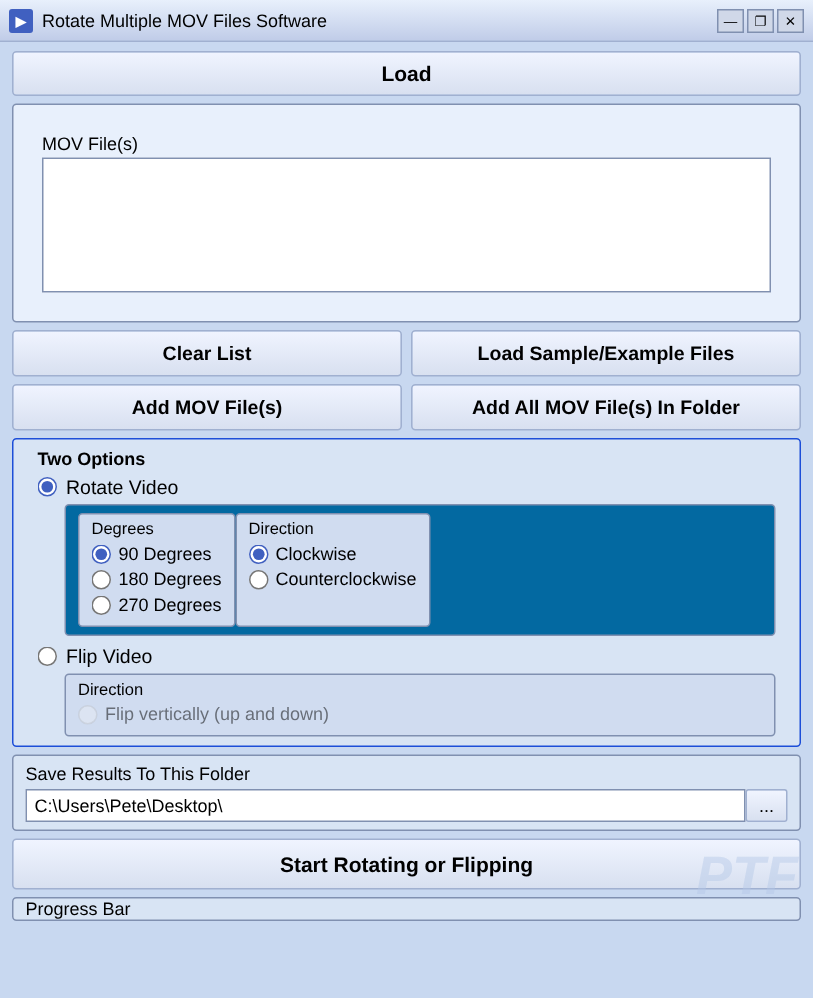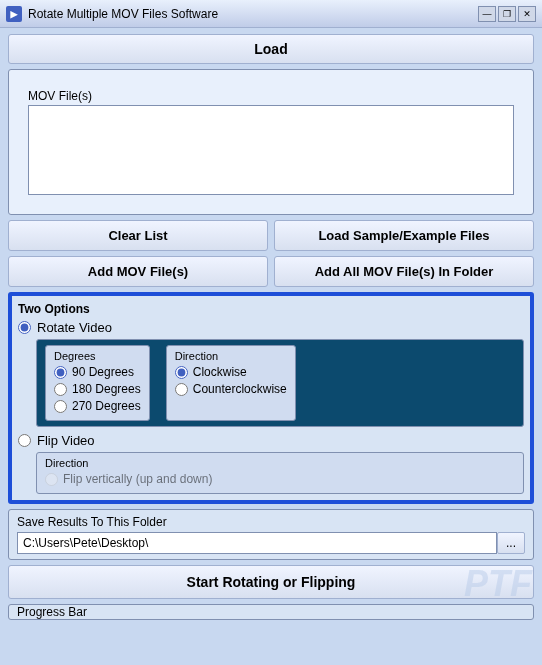--- a/index.html
+++ b/index.html
@@ -99,49 +99,49 @@
       border: 1px solid #a0b0d0;
       border-radius: 3px;
       padding: 7px 4px;
       text-align: center;
       cursor: pointer;
       font-size: 13px;
       font-weight: bold;
       color: #000;
     }
     .options-group {
-      border: 4px solid #1d4ed8;
+      border: 1px solid #1d4ed8;
       border-radius: 3px;
       background: #d8e4f4;
-      padding: 6px 6px;
+      padding: 6px 16px;
       position: relative;
     }
     .group-legend {
       font-size: 12px;
       font-weight: bold;
       color: #000;
       margin-bottom: 4px;
     }
     .radio-row {
       display: flex;
       align-items: center;
       gap: 6px;
       margin-bottom: 4px;
     }
     .radio-row input[type=radio] {
       accent-color: #4060c0;
     }
     .rotation-group {
       border: 1px solid #8090b0;
       border-radius: 3px;
-      background: #0c4a6e;
+      background: #0369a1;
       padding: 5px 8px;
       margin-left: 18px;
       display: flex;
-      gap: 16px;
+      gap: 0;
     }
     .sub-group {
       border: 1px solid #8090b0;
       border-radius: 3px;
       background: #d0dcf0;
       padding: 4px 8px;
       position: relative;
     }
     .sub-group-legend {
       font-size: 11px;

